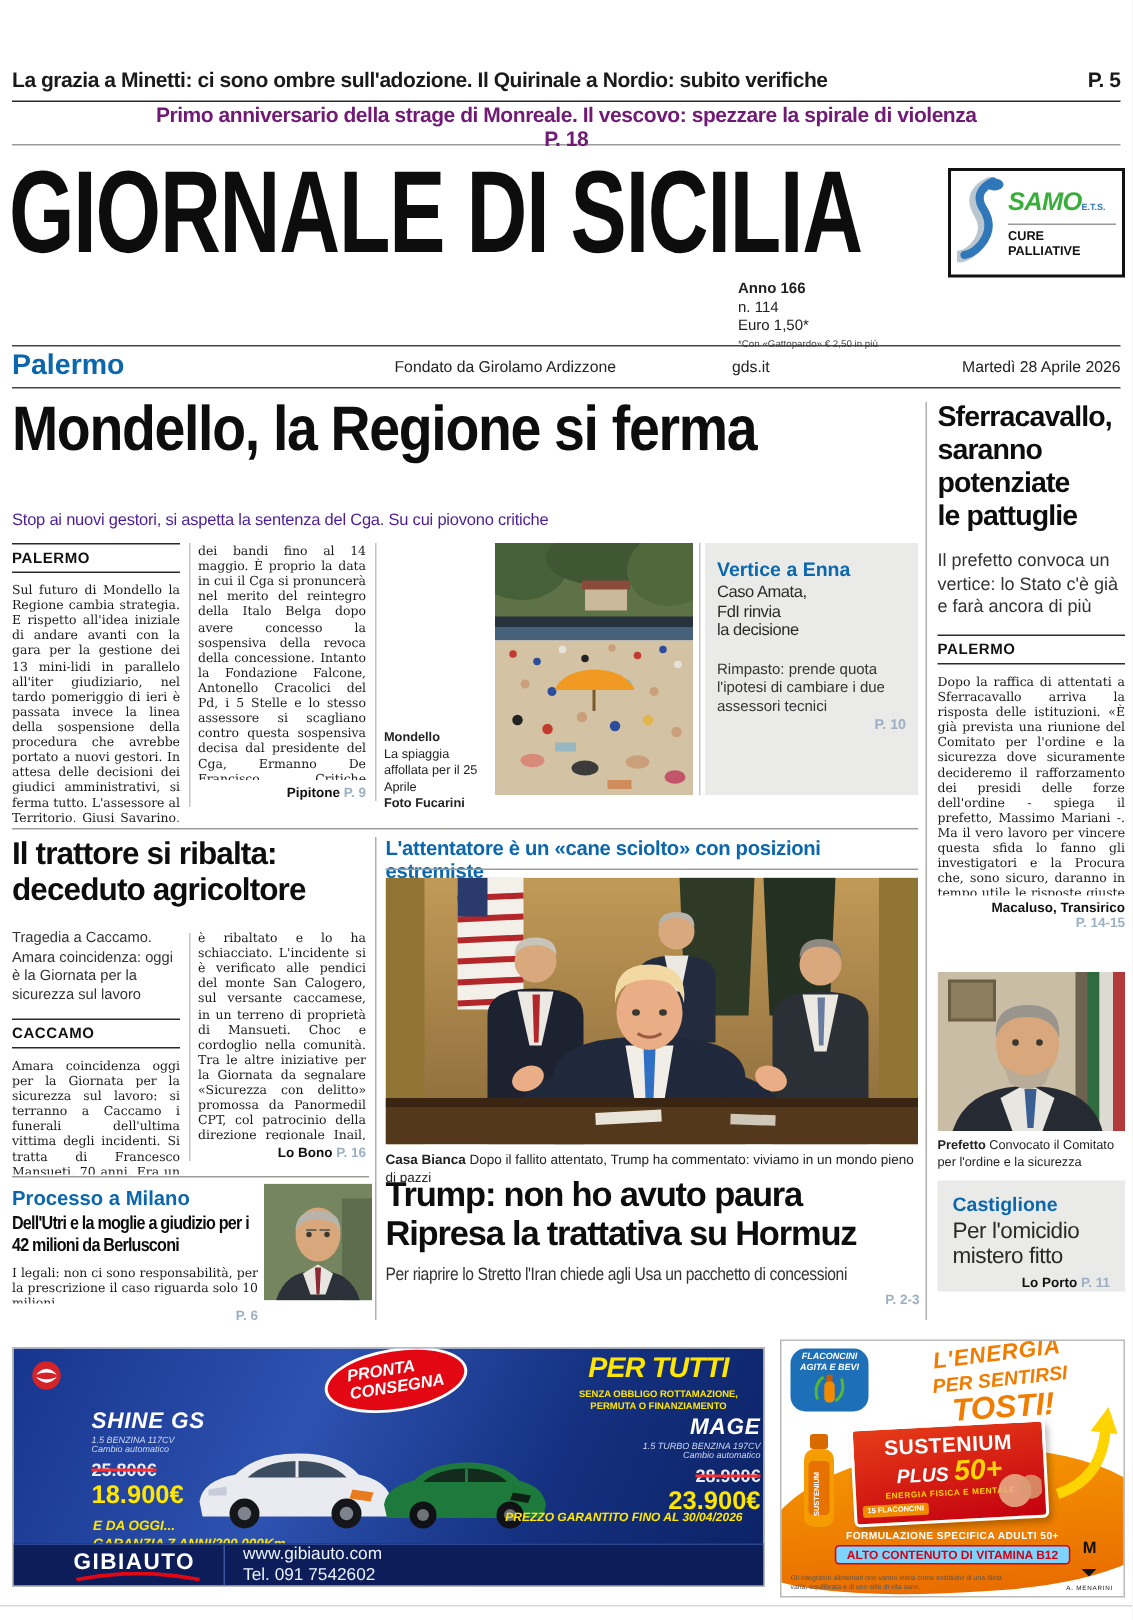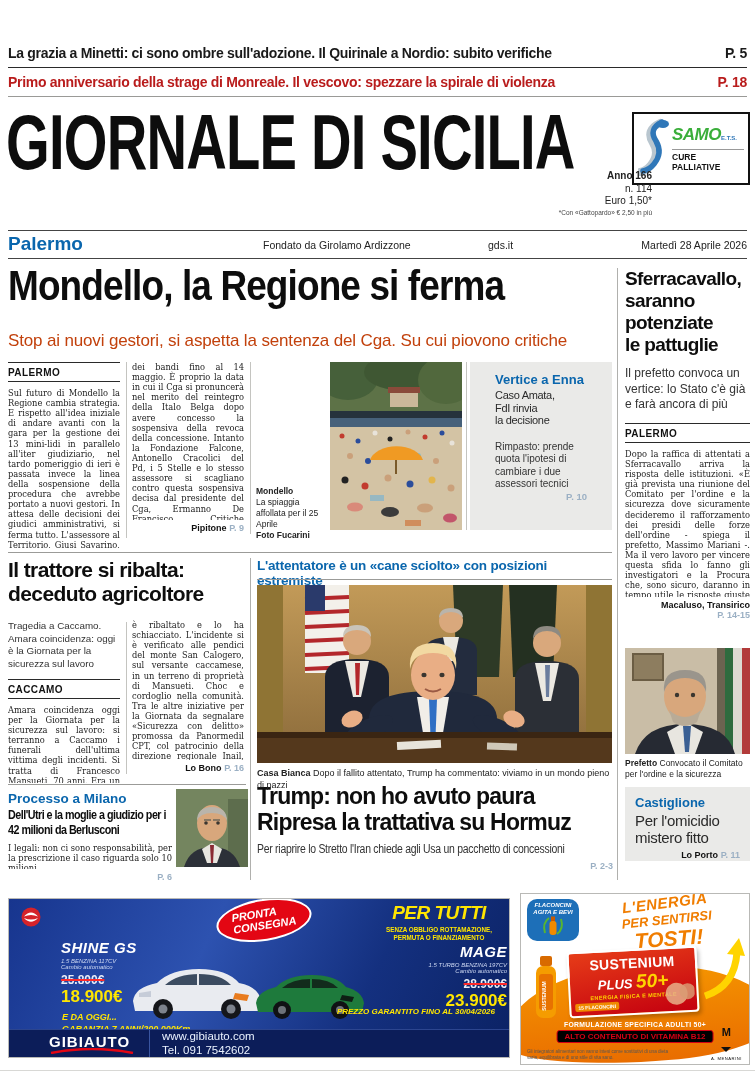--- a/index.html
+++ b/index.html
@@ -10,48 +10,48 @@
   .hline { position:absolute; height:1px; background:#9b9b98; }
   .vline { position:absolute; width:1px; background:#c4c4c0; }
   .blue { color:#0a66ad; }
   .pre { white-space:pre-line; }
 
   
   .teaser { position:absolute; left:8px; width:739px; height:29px; display:flex; justify-content:space-between; align-items:center; border-bottom:1.5px solid #2a2a2a; font-weight:bold; font-size:14px; letter-spacing:-0.3px; }
   .teaser .pg { font-size:14px; }
   .t-blue { color:#0a66ad; }
   .t-black { color:#1a1a1a; }
-  .t-gray { color:#b91c1c; border-bottom-color:#9a9a97; }
+  .t-gray { color:#701a75; border-bottom-color:#9a9a97;flex-direction:column; }
 
   
   .mast-title { position:absolute; left:6px; top:98px; font-size:72px; font-weight:900; letter-spacing:-1px; color:#0d0d0d; transform:scale(.78,1.08); transform-origin:left top; white-space:nowrap; }
   .samo-box { position:absolute; left:632px; top:112px; width:118px; height:73px; border:2px solid #111; display:flex; align-items:center; padding:4px; background:#fff; }
   .samo-text .brand { color:#3aae3a; font-weight:900; font-style:italic; font-size:17px; letter-spacing:-0.5px; }
   .samo-text .ets { color:#2f77b8; font-weight:bold; font-size:6px; }
   .samo-text .tag { color:#111; font-weight:900; font-size:8.5px; border-top:1px solid #999; margin-top:4px; padding-top:2px; }
-  .anno-block { position:absolute; left:492px; top:170px; width:160px; text-align:right; font-size:10px; color:#222; line-height:1.25; }
+  .anno-block { position:absolute; left:492px; top:187px; width:160px; text-align:left; font-size:10px; color:#222; line-height:1.25; }
   .anno-block .b { font-weight:bold; }
   .anno-block .nota { font-size:6.5px; color:#444; margin-top:1px; }
   .dateline { position:absolute; left:8px; top:233px; width:739px; height:23px; }
   .dateline .edition { position:absolute; left:0; top:0; font-size:19px; font-weight:bold; }
   .dateline .founder { position:absolute; left:255px; top:6px; font-size:10.5px; color:#222; }
   .dateline .site { position:absolute; left:480px; top:6px; font-size:10.5px; color:#222; }
   .dateline .date { position:absolute; right:0; top:6px; font-size:10.5px; color:#222; }
 
   
   .lead-headline { position:absolute; left:8px; top:262px; font-size:42px; font-weight:900; letter-spacing:-1px; color:#0d0d0d; transform:scaleX(.88); transform-origin:left top; white-space:nowrap; }
-  .lead-subhead { position:absolute; left:8px; top:331px; width:600px; font-size:17px; letter-spacing:-0.15px; color:#c2410c; }
+  .lead-subhead { position:absolute; left:8px; top:341px; width:600px; font-size:11px; letter-spacing:-0.15px; color:#4c1d95; }
   .kicker-block { border-top:1.5px solid #2a2a2a; border-bottom:1px solid #2a2a2a; padding:4px 0 3px 0; font-size:10px; font-weight:900; letter-spacing:0.4px; color:#111; margin-bottom:6px; }
   .body-col { font-family:"DejaVu Serif", serif; font-size:8.3px; line-height:1.22; color:#1b1b1b; text-align:justify; overflow:hidden; }
   .byline { text-align:right; font-size:9px; font-weight:bold; color:#111; margin-top:3px; }
   .byline .pg { color:#9bb0c4; }
   .photo-cap { font-size:8.5px; line-height:1.3; color:#222; }
   .photo-cap .b { font-weight:bold; }
 
-  .gray-box { position:absolute; background:#eaeae8; padding:10px 25px; }
+  .gray-box { position:absolute; background:#eaeae8; padding:10px 8px; }
   .gray-box .gk { font-size:13px; font-weight:bold; color:#0a66ad; }
   .gray-box .gt { font-size:11px; line-height:1.15; letter-spacing:-0.3px; color:#2a2a2a; margin-top:2px; }
   .gray-box .gx { font-size:10px; line-height:1.25; color:#333; }
   .gray-box .gp { text-align:right; font-size:9.5px; font-weight:bold; color:#9bb0c4; }
 
   
   .sec-headline { font-weight:900; color:#0d0d0d; letter-spacing:-0.6px; }
   .sub-gray { color:#333; }
   .kicker-blue { font-size:13.5px; font-weight:bold; color:#0a66ad; }
 
@@ -89,21 +89,21 @@
   .su-slogan .s2 { font-size:13px; display:block; transform:rotate(1deg); }
   .su-slogan .s3 { font-size:21px; display:block; transform:rotate(3deg); }
   .su-box { position:absolute; left:47px; top:55px; width:130px; height:66px; background:linear-gradient(170deg,#e63c18,#c4000f); border:2px solid #fff; border-radius:4px; transform:rotate(-3deg); box-shadow:2px 3px 4px rgba(0,0,0,.25); color:#fff; text-align:center; overflow:hidden; }
   .su-box .n1 { font-size:14px; font-weight:900; letter-spacing:0.3px; margin-top:4px; }
   .su-box .n2 { font-size:13px; font-weight:900; font-style:italic; }
   .su-box .n2 .fifty { color:#ffd400; font-size:19px; }
   .su-box .n3 { font-size:5.5px; font-weight:bold; color:#ffd400; letter-spacing:0.4px; }
   .su-box .n4 { position:absolute; left:4px; bottom:4px; background:#f08a00; font-size:5px; font-weight:bold; padding:1px 3px; border-radius:2px; }
   .su-bottle { position:absolute; left:12px; top:62px; width:26px; height:62px; }
   .su-claim1 { position:absolute; left:0; top:127px; width:100%; text-align:center; font-size:6.8px; font-weight:bold; color:#fff; letter-spacing:0.3px; }
-  .su-claim2 { position:absolute; left:50%; transform:translateX(-50%); top:136px; background:#000000; border:1.5px solid #d40014; border-radius:3px; color:#d40014; font-weight:900; font-size:8px; padding:1px 7px; white-space:nowrap; }
+  .su-claim2 { position:absolute; left:50%; transform:translateX(-50%); top:136px; background:#7dd3fc; border:1.5px solid #d40014; border-radius:3px; color:#d40014; font-weight:900; font-size:8px; padding:1px 7px; white-space:nowrap; }
   .su-disc { position:absolute; left:6px; top:155px; width:150px; font-size:4.6px; color:#555; line-height:1.25; }
   .su-men { position:absolute; right:7px; bottom:3px; text-align:center; color:#111; }
   .su-men .m { font-size:11px; font-weight:900; line-height:0.9; }
   .su-men .t { font-size:4.2px; letter-spacing:0.5px; }
 </style>
 </head>
 <body>
 
 <div class="page">
 

